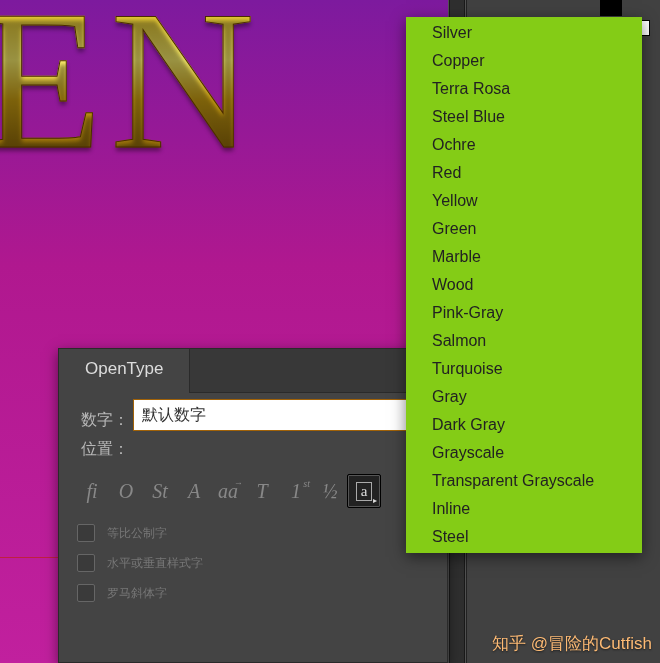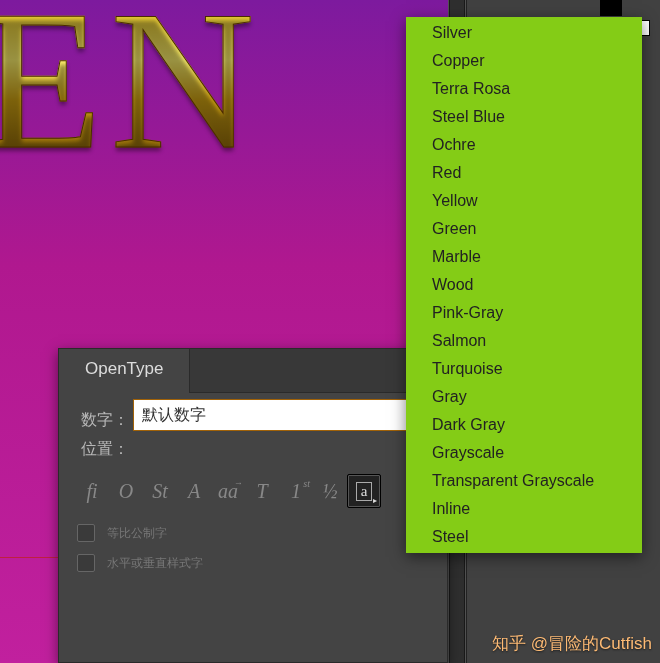--- a/index.html
+++ b/index.html
@@ -169,20 +169,24 @@
     </div>
   </div>
 
   <div class="check-row">
     <div class="chk"></div>
     <span>等比公制字</span>
   </div>
   <div class="check-row">
     <div class="chk"></div>
     <span>水平或垂直样式字</span>
+  </div>
+  <div class="check-row">
+    <div class="chk"></div>
+    <span>罗马斜体字</span>
   </div>
 </div>
 
 <div class="dropdown" id="dropdown">
     <div class="dd-item">Silver</div>
     <div class="dd-item">Copper</div>
     <div class="dd-item">Terra Rosa</div>
     <div class="dd-item">Steel Blue</div>
     <div class="dd-item">Ochre</div>
     <div class="dd-item">Red</div>

